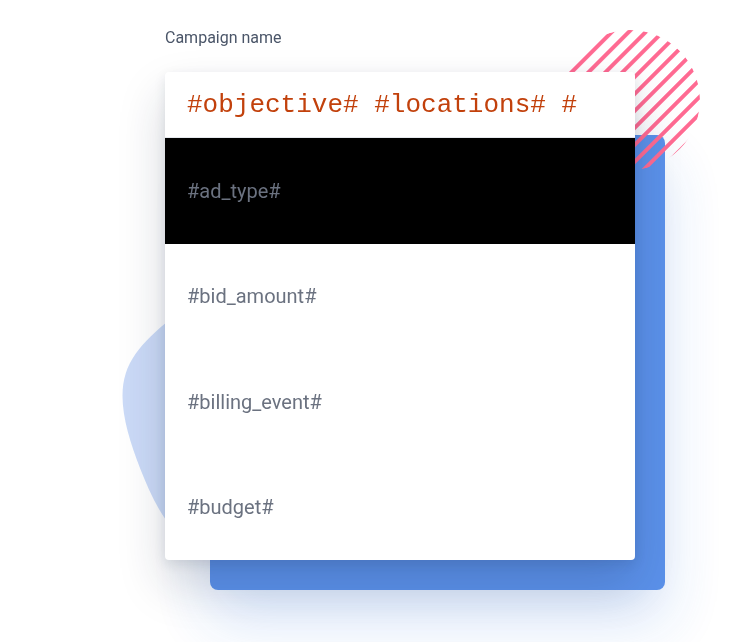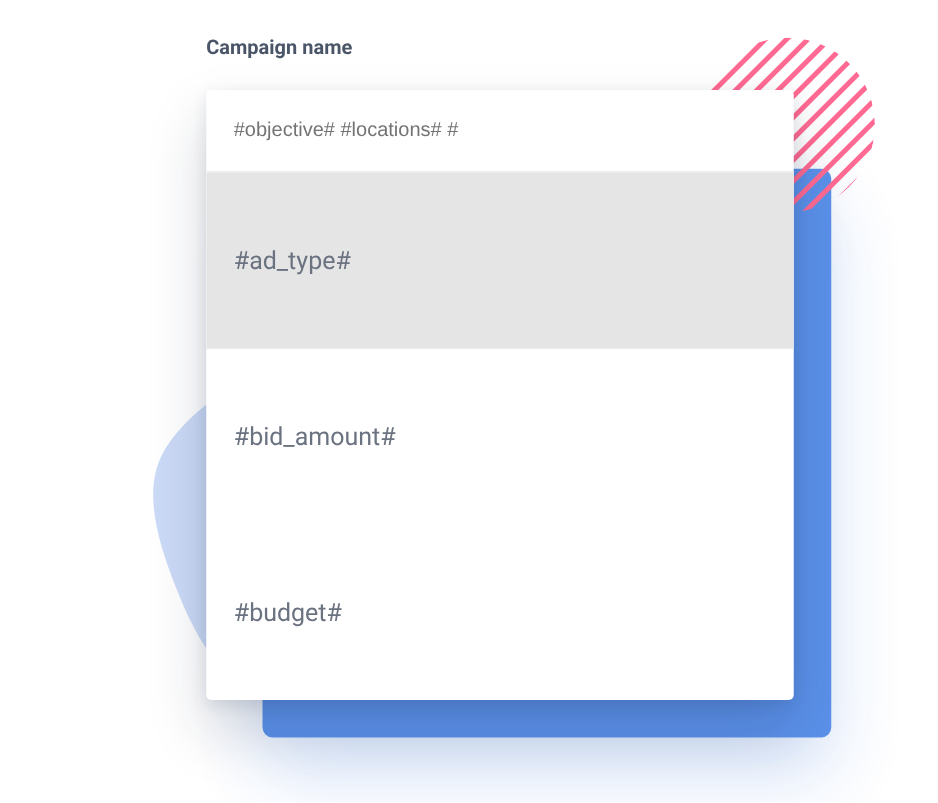--- a/index.html
+++ b/index.html
@@ -45,21 +45,21 @@
     border-radius: 50%;
   }
   .bg-stripes svg { width: 100%; height: 100%; }
 
   
   .field-label {
     position: absolute;
     left: 165px;
     top: 28px;
     font-size: 16px;
-    font-weight: 700;
+    font-weight: 400;
     color: #4a5568;
     z-index: 5;
   }
 
   
   .card {
     position: absolute;
     left: 165px;
     top: 72px;
     width: 470px;
@@ -77,42 +77,42 @@
     height: 66px;
     padding: 0 22px;
     display: flex;
     align-items: center;
     border-bottom: 1px solid #e6e9ee;
   }
   .input-field {
     width: 100%;
     border: none;
     outline: none;
-    font-size: 16px;
-    color: #737373;
+    font-size: 26px;
+    color: #c2410c;
     background: transparent;
-    font-family: Liberation Sans, sans-serif;
+    font-family: Liberation Mono, monospace;
   }
 
   .options {
     flex: 1;
     display: flex;
     flex-direction: column;
   }
   .option {
     flex: 1;
     padding: 0 22px;
     display: flex;
     align-items: center;
     font-size: 20px;
     color: #6b7280;
     cursor: pointer;
   }
   .option.highlighted {
-    background: #e5e5e5;
+    background: #000000;
   }
 </style>
 </head>
 <body>
 
 <div class="bg-square"></div>
 
 <div class="bg-blob">
   <svg viewBox="0 0 200 200" xmlns="http://www.w3.org/2000/svg">
     <path fill="#a9c3f2" d="M47.6,-57.6C59.9,-46.3,66.7,-29.4,69.9,-11.6C73.1,6.2,72.7,24.9,63.3,37.1C53.9,49.3,35.5,55,17.1,61.3C-1.3,67.6,-19.8,74.6,-33.2,69.5C-46.6,64.5,-54.9,47.4,-61.7,30.1C-68.4,12.8,-73.6,-4.7,-69.1,-18.9C-64.5,-33.1,-50.2,-44,-35.8,-54.5C-21.3,-65.1,-6.7,-75.3,7.6,-84.3C21.9,-93.3,43.8,-101.1,47.6,-57.6Z" transform="translate(100 100) scale(1.05)"></path>
@@ -139,17 +139,20 @@
   </div>
 
   <div class="options">
     <div class="option highlighted">
       <span>#ad_type#</span>
     </div>
     <div class="option">
       <span>#bid_amount#</span>
     </div>
     <div class="option">
+      <span>#billing_event#</span>
+    </div>
+    <div class="option">
       <span>#budget#</span>
     </div>
   </div>
 
 </div>
 
 </body></html>

